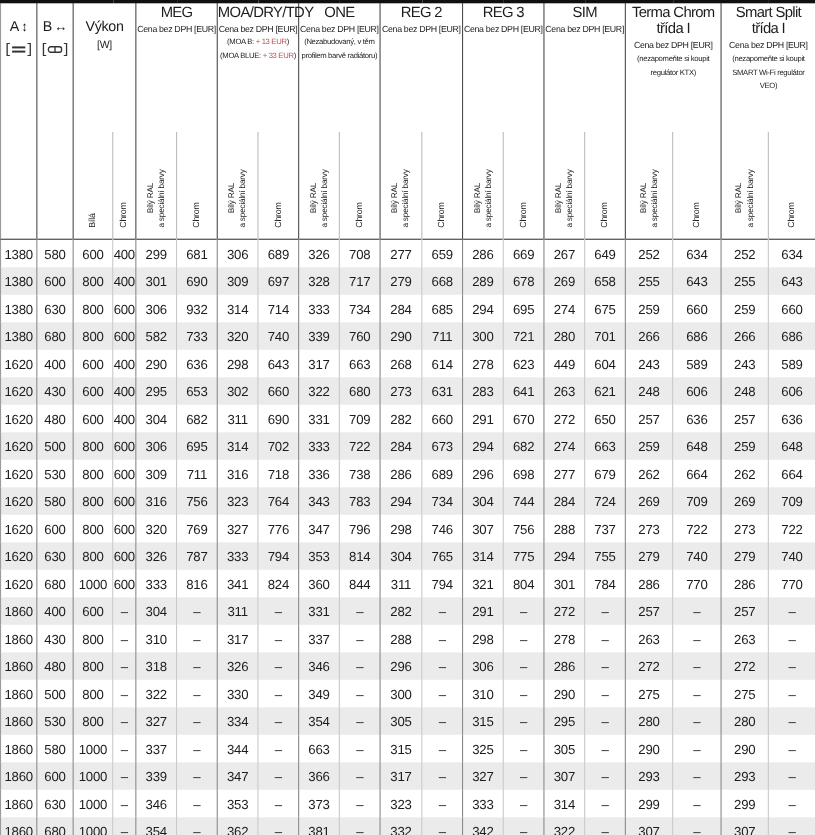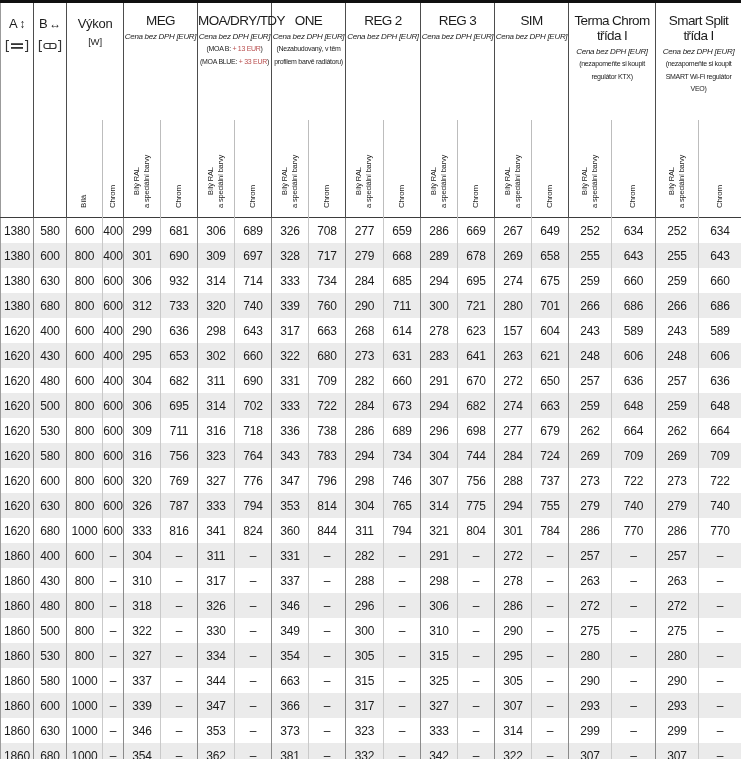--- a/index.html
+++ b/index.html
@@ -8,23 +8,23 @@
   table{border-collapse:collapse;table-layout:fixed;width:741px;
         border-top:3px solid #101010;border-left:1px solid #9b9b9b;border-right:1px solid #9b9b9b;}
   th,td{padding:0;font-weight:normal;text-align:center;}
   .h1 th{height:104px;vertical-align:top;}
   .h2 th{height:92px;vertical-align:bottom;padding-bottom:5px;}
   .dimth{padding-top:13px;}
   .dimlabel{font-size:13px;letter-spacing:-0.3px;}
   .arrow{margin-left:2px;font-size:12px;}
   .dimicon{margin-top:7px;}
   .unit{font-size:9.5px;margin-top:5px;letter-spacing:-0.2px;}
-  .mname{font-size:13.5px;letter-spacing:-0.6px;line-height:1.12;margin-top:10px;white-space:nowrap;}
+  .mname{font-size:13.5px;letter-spacing:-0.6px;line-height:1.12;white-space:nowrap;}
   .mname + .mname{margin-top:0;}
-  .pnote{font-size:8px;margin-top:4px;letter-spacing:-0.3px;white-space:nowrap;font-style:italic;}
+  .pnote{font-size:8px;margin-top:4px;letter-spacing:-0.3px;white-space:nowrap;}
   .note{font-size:7px;margin-top:3px;letter-spacing:-0.3px;line-height:1.35;white-space:nowrap;}
   .note .red{color:#b84c4c;}
   .rot{writing-mode:vertical-rl;transform:rotate(180deg);display:inline-block;
        font-size:8px;line-height:1.35;letter-spacing:-0.2px;color:#222;white-space:nowrap;}
   .rot.two{font-size:7.5px;}
   td{height:25px;font-size:12px;letter-spacing:-0.2px;}
   tr.shade td{background:#ebebeb;}
   .gb{border-left:1px solid #8a8a8a;}
   .lb{border-left:1px solid #c9c9c9;}
   thead .gb{border-left-color:#4d4d4d;}
@@ -219,21 +219,21 @@
           <td class="gb">259</td>
           <td class="lb">660</td>
           <td class="gb">259</td>
           <td class="lb">660</td>
         </tr>
         <tr class="shade">
           <td class="">1380</td>
           <td class="gb">680</td>
           <td class="gb">800</td>
           <td class="lb">600</td>
-          <td class="gb">312</td>
+          <td class="gb">582</td>
           <td class="lb">733</td>
           <td class="gb">320</td>
           <td class="lb">740</td>
           <td class="gb">339</td>
           <td class="lb">760</td>
           <td class="gb">290</td>
           <td class="lb">711</td>
           <td class="gb">300</td>
           <td class="lb">721</td>
           <td class="gb">280</td>
@@ -251,21 +251,21 @@
           <td class="gb">290</td>
           <td class="lb">636</td>
           <td class="gb">298</td>
           <td class="lb">643</td>
           <td class="gb">317</td>
           <td class="lb">663</td>
           <td class="gb">268</td>
           <td class="lb">614</td>
           <td class="gb">278</td>
           <td class="lb">623</td>
-          <td class="gb">157</td>
+          <td class="gb">449</td>
           <td class="lb">604</td>
           <td class="gb">243</td>
           <td class="lb">589</td>
           <td class="gb">243</td>
           <td class="lb">589</td>
         </tr>
         <tr class="shade">
           <td class="">1620</td>
           <td class="gb">430</td>
           <td class="gb">600</td>

